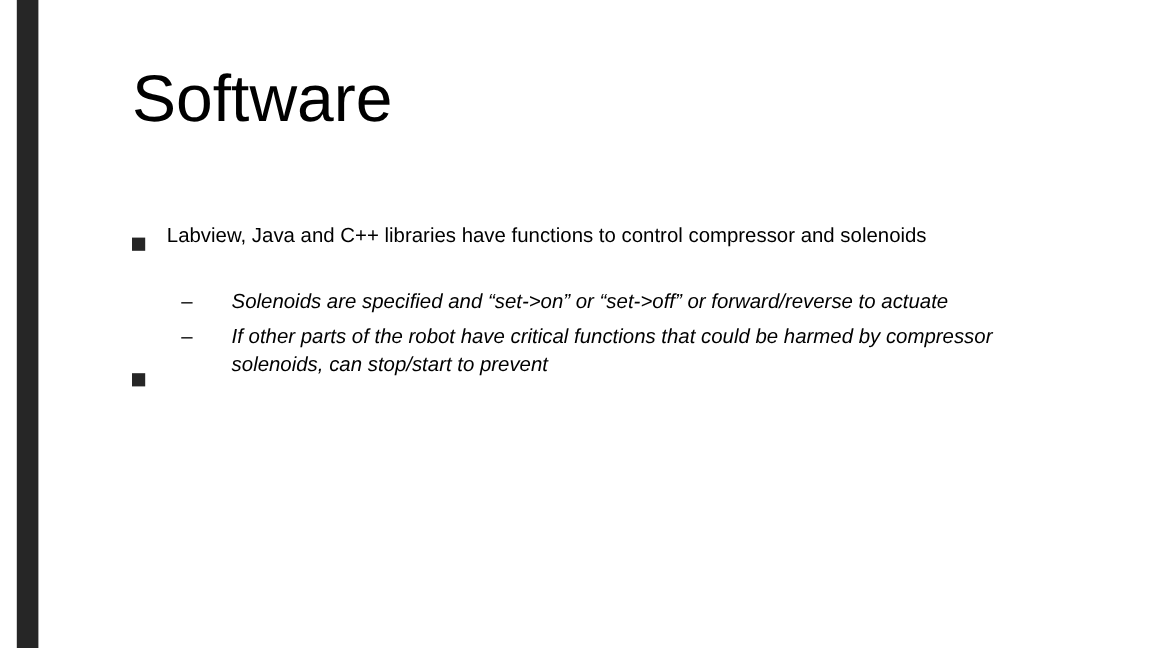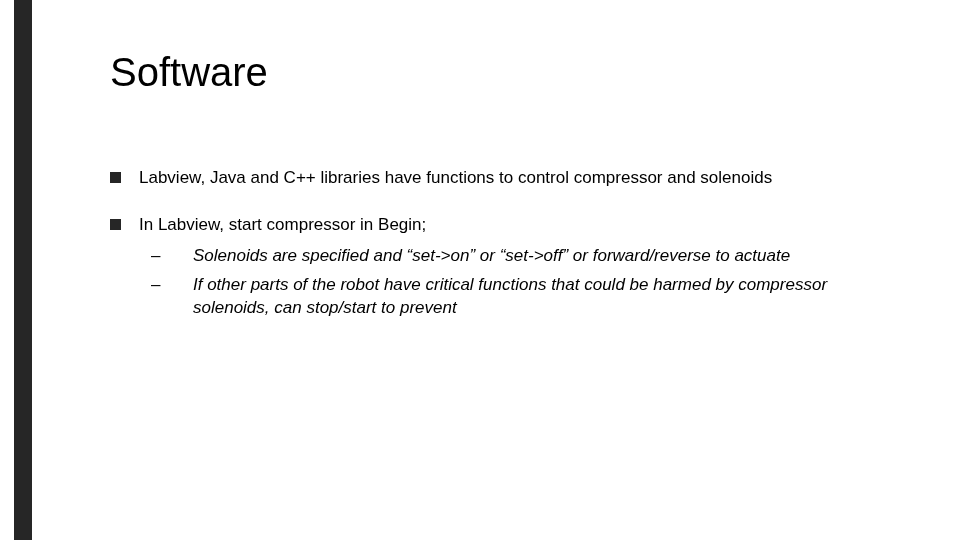--- a/index.html
+++ b/index.html
@@ -19,31 +19,31 @@
       height: 540px;
       background: #262626;
     }
     .content {
       position: absolute;
       left: 110px;
       top: 50px;
       right: 60px;
     }
     .title {
-      font-size: 40px;
+      font-size: 55px;
       font-weight: 400;
       color: #000;
       margin-bottom: 72px;
     }
     .bullet-list {
       list-style: none;
     }
     .bullet-item {
       display: flex;
-      align-items: flex-start;
+      align-items: flex-end;
       margin-bottom: 24px;
       font-size: 17px;
       line-height: 1.35;
       color: #000;
     }
     .bullet-marker {
       flex: 0 0 auto;
       width: 11px;
       height: 11px;
       background: #262626;
@@ -86,21 +86,20 @@
   <h1 class="title">Software</h1>
 
   <ul class="bullet-list">
     <li class="bullet-item">
       <span class="bullet-marker"></span>
       <div class="bullet-text">Labview, Java and C++ libraries have functions to control compressor and solenoids</div>
     </li>
     <li class="bullet-item">
       <span class="bullet-marker"></span>
       <div class="bullet-text">
-        <div>In Labview, start compressor in Begin;</div>
         <ul class="sub-list">
           <li class="sub-item">
             <span class="sub-marker">–</span>
             <div class="sub-text">Solenoids are specified and “set-&gt;on” or “set-&gt;off” or forward/reverse to actuate</div>
           </li>
           <li class="sub-item">
             <span class="sub-marker">–</span>
             <div class="sub-text">If other parts of the robot have critical functions that could be harmed by compressor solenoids, can stop/start to prevent</div>
           </li>
         </ul>

